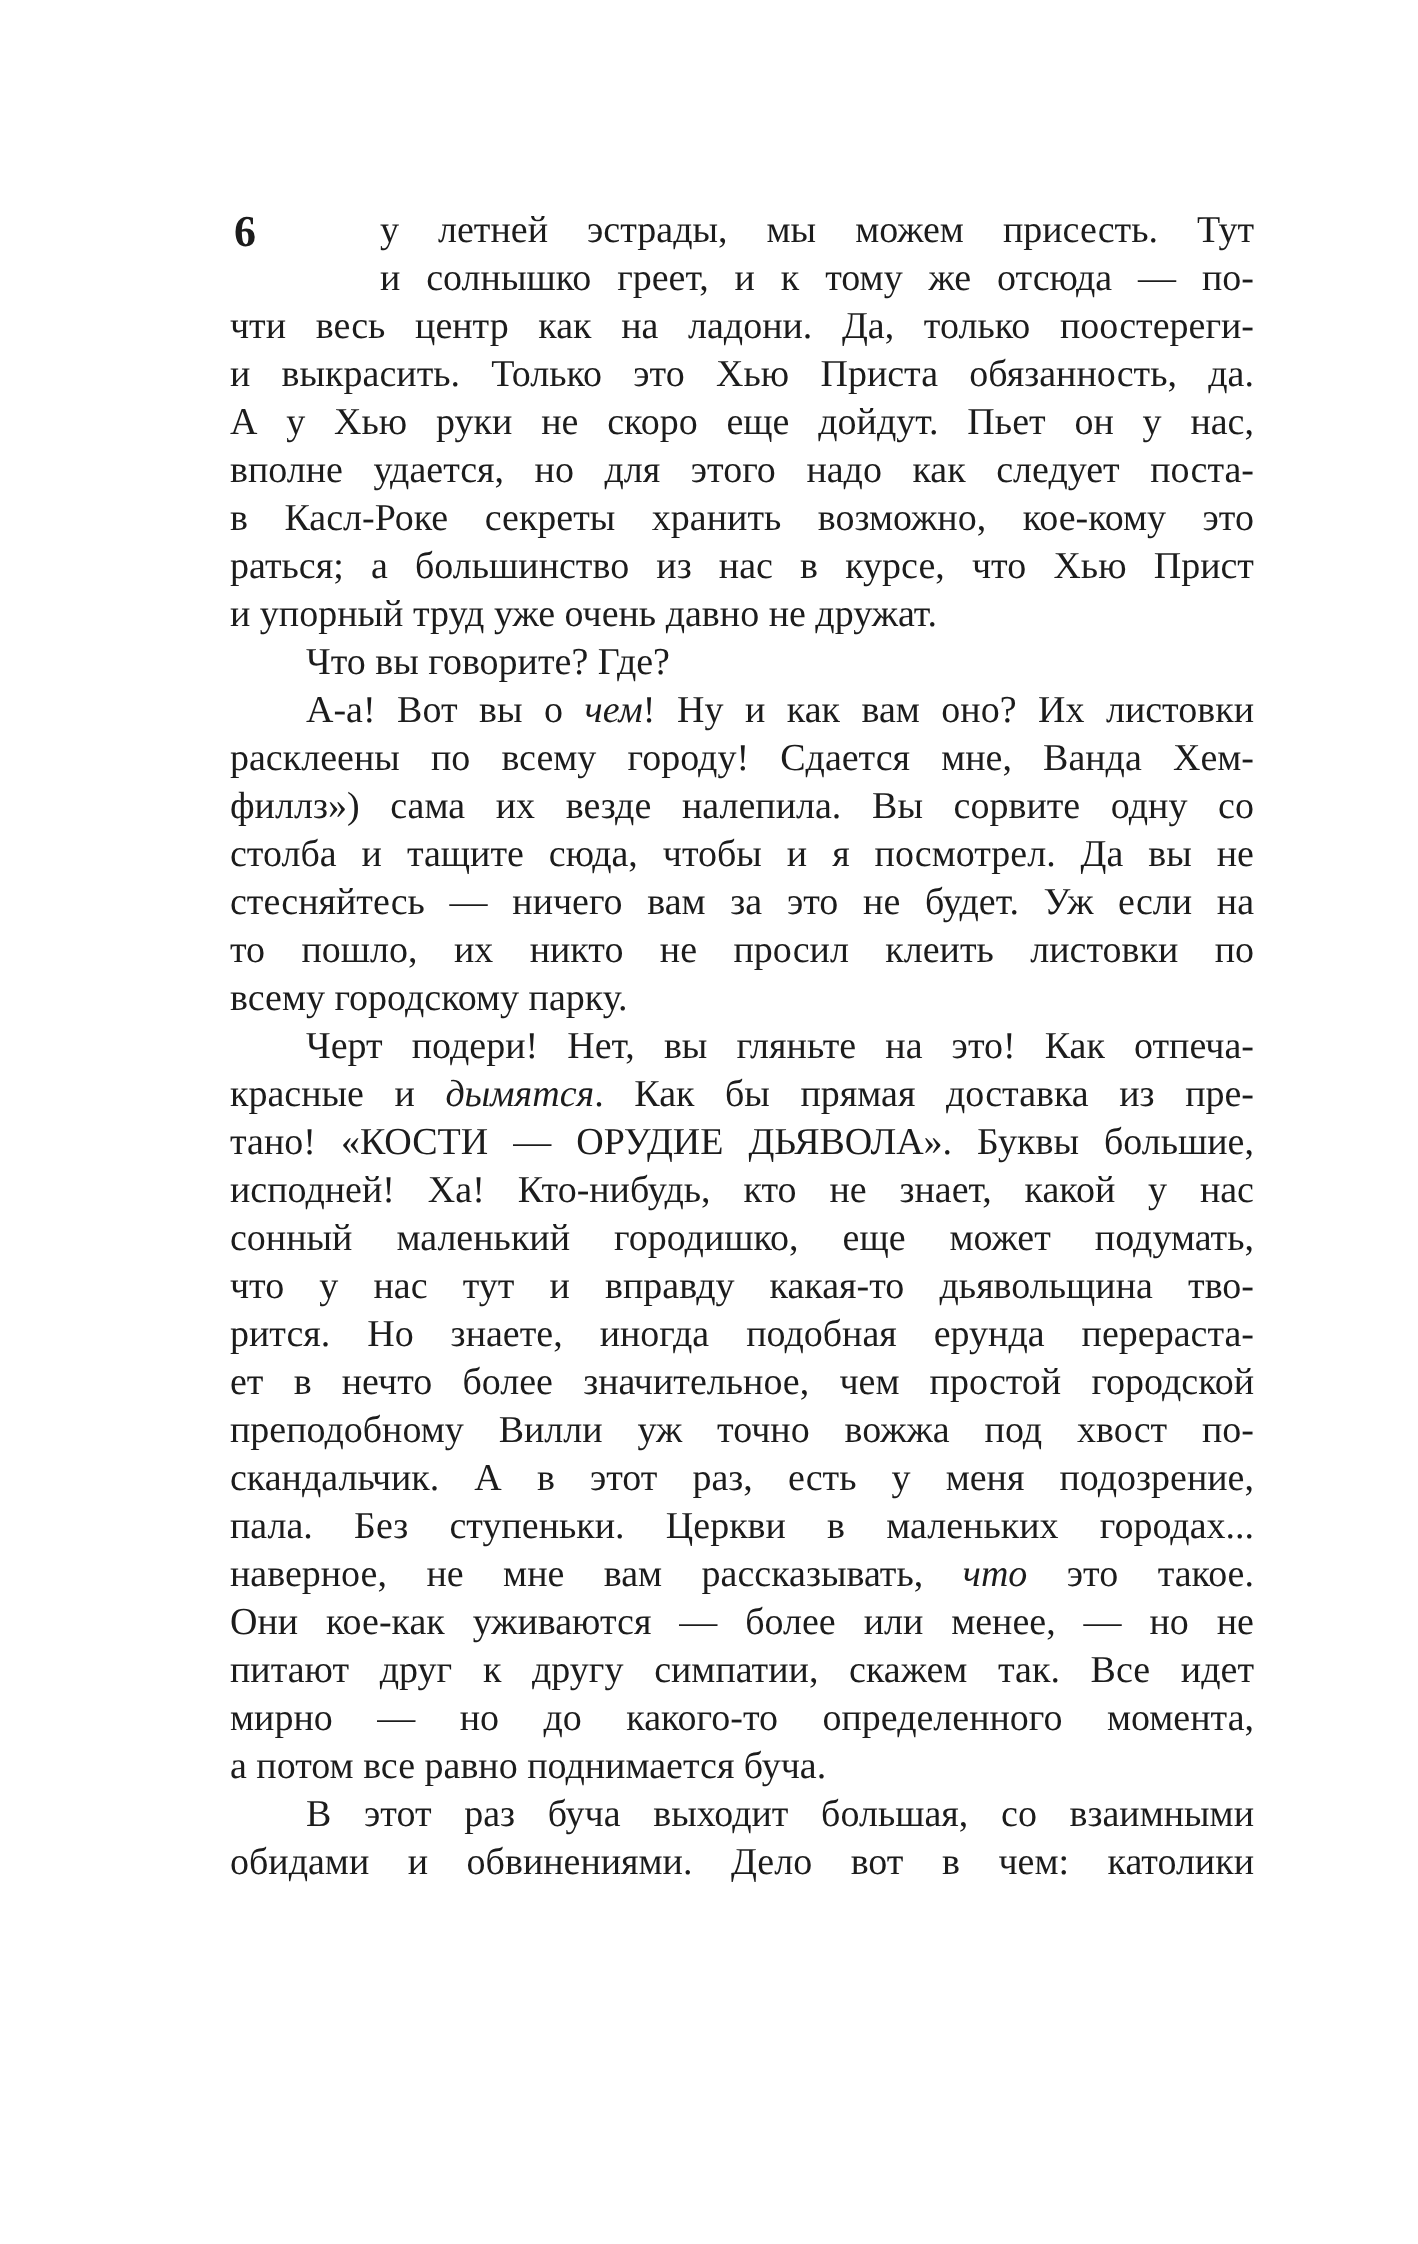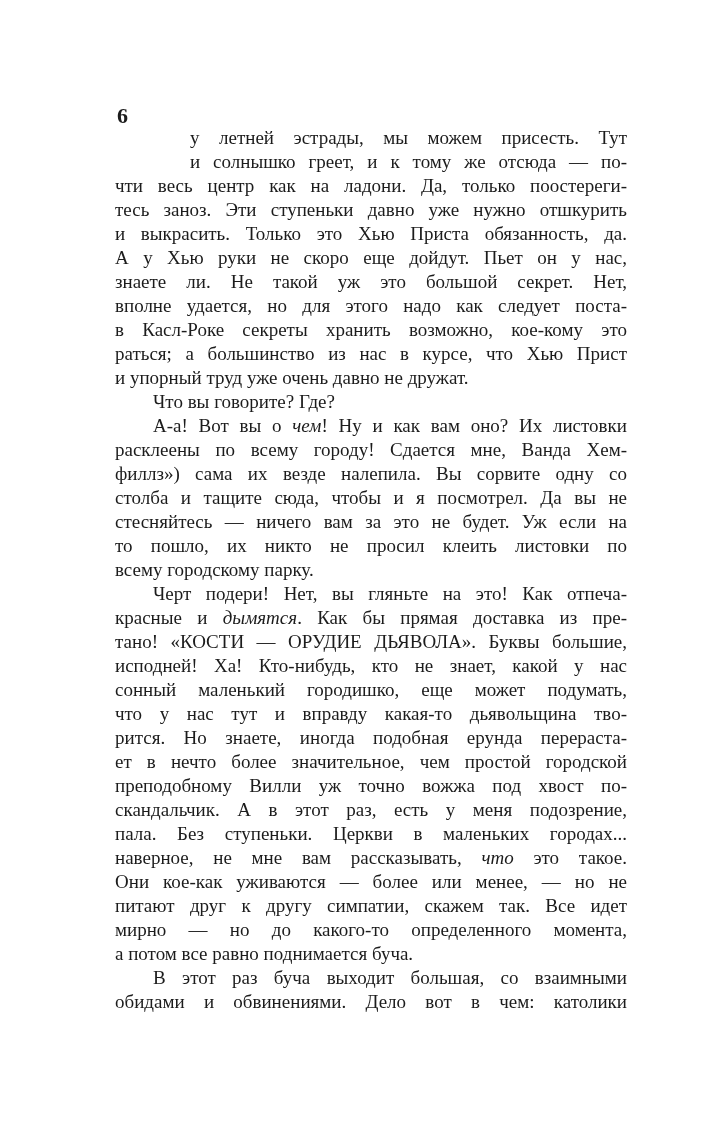--- a/index.html
+++ b/index.html
@@ -45,27 +45,25 @@
     font-style: italic;
   }
 </style>
 </head>
 <body>
 
 <div class="page">
   <div class="page-number">6</div>
   <div class="text-block" id="text-block">
       <div class="para">
-        <div class="line" style="padding-left: 75px; margin-top: 22px;"><span>у летней эстрады, мы можем присесть. Тут</span></div>
+        <div class="line" style="padding-left: 75px;"><span>у летней эстрады, мы можем присесть. Тут</span></div>
         <div class="line" style="padding-left: 75px;"><span>и солнышко греет, и к тому же отсюда — по-</span></div>
         <div class="line"><span>чти весь центр как на ладони. Да, только поостереги-</span></div>
-        <div class="line"><span>тесь заноз. Эти ступеньки давно уже нужно отшкурить</span></div>
         <div class="line"><span>и выкрасить. Только это Хью Приста обязанность, да.</span></div>
         <div class="line"><span>А у Хью руки не скоро еще дойдут. Пьет он у нас,</span></div>
-        <div class="line"><span>знаете ли. Не такой уж это большой секрет. Нет,</span></div>
         <div class="line"><span>вполне удается, но для этого надо как следует поста-</span></div>
         <div class="line"><span>в Касл-Роке секреты хранить возможно, кое-кому это</span></div>
         <div class="line"><span>раться; а большинство из нас в курсе, что Хью Прист</span></div>
         <div class="line last"><span>и упорный труд уже очень давно не дружат.</span></div>
       </div>
       <div class="para">
         <div class="line last" style="padding-left: 38px;"><span>Что вы говорите? Где?</span></div>
       </div>
       <div class="para">
         <div class="line" style="padding-left: 38px;"><span>А-а! Вот вы о </span><span class="italic">чем</span><span>! Ну и как вам оно? Их листовки</span></div>

